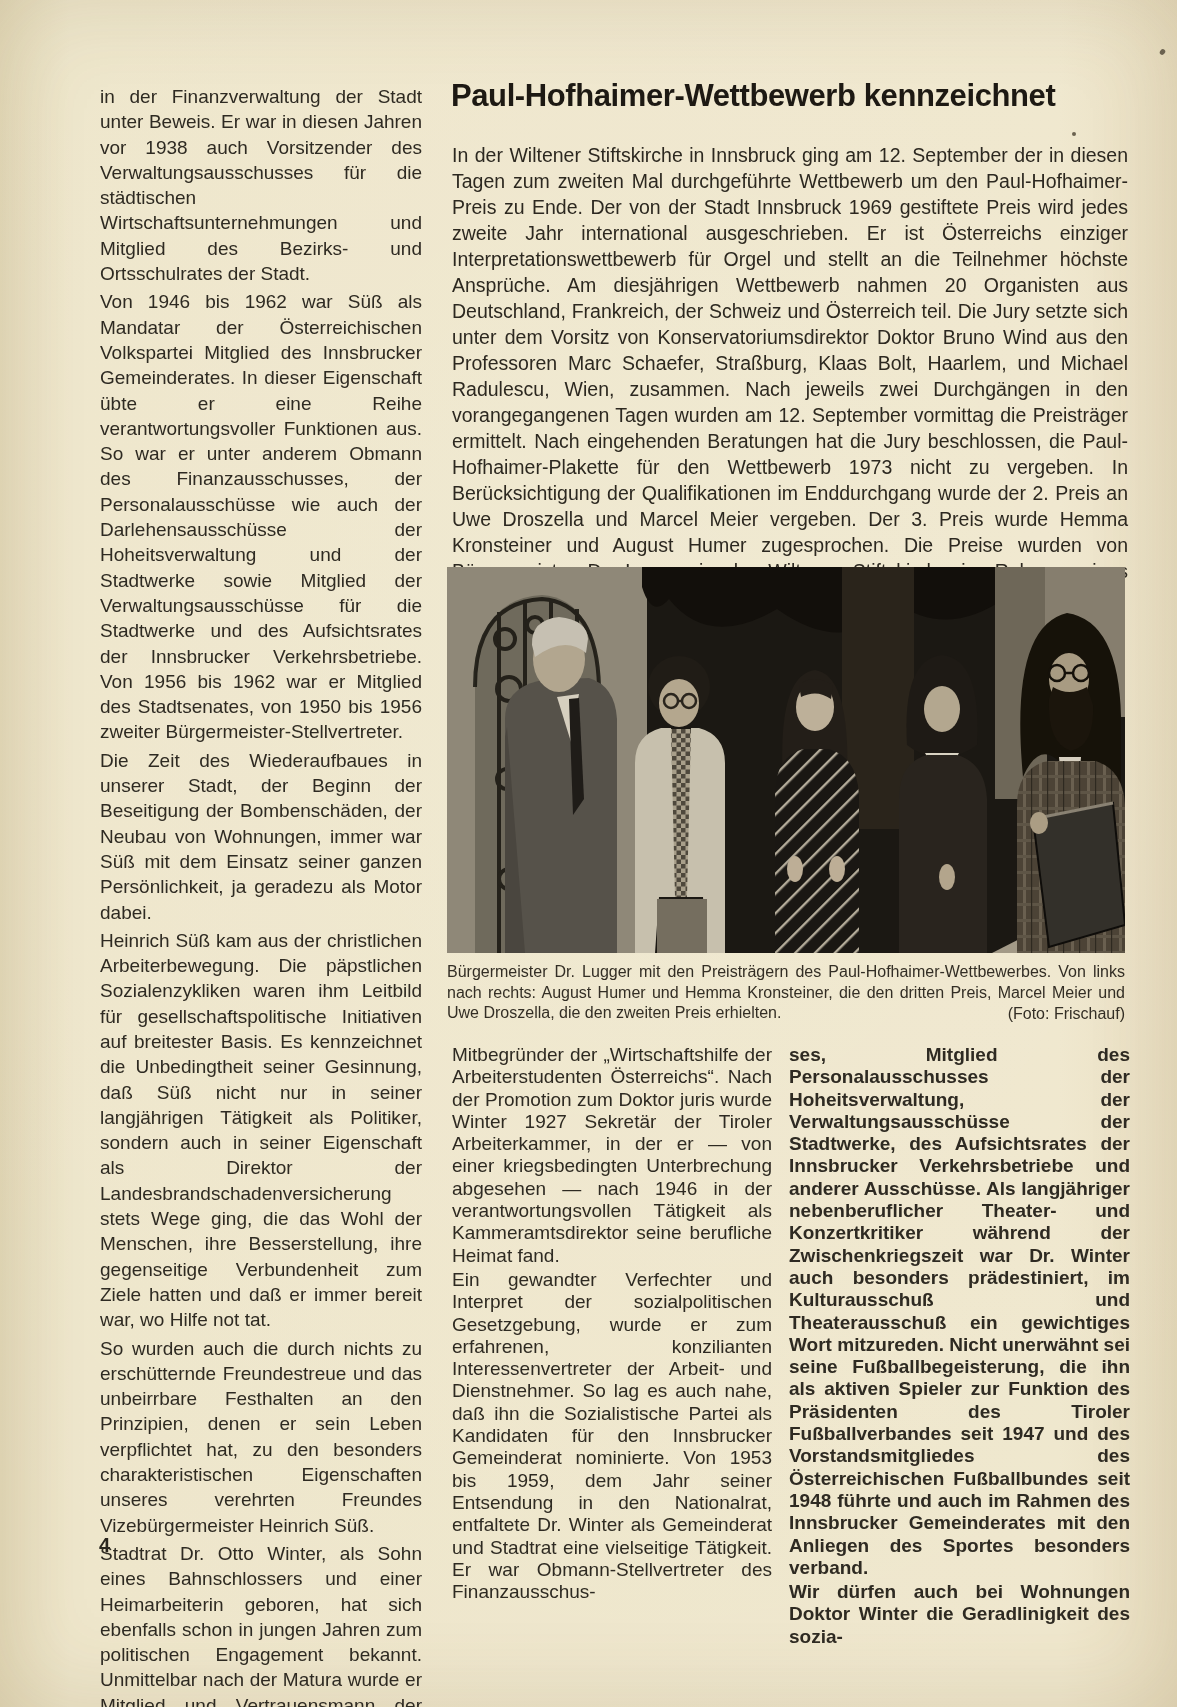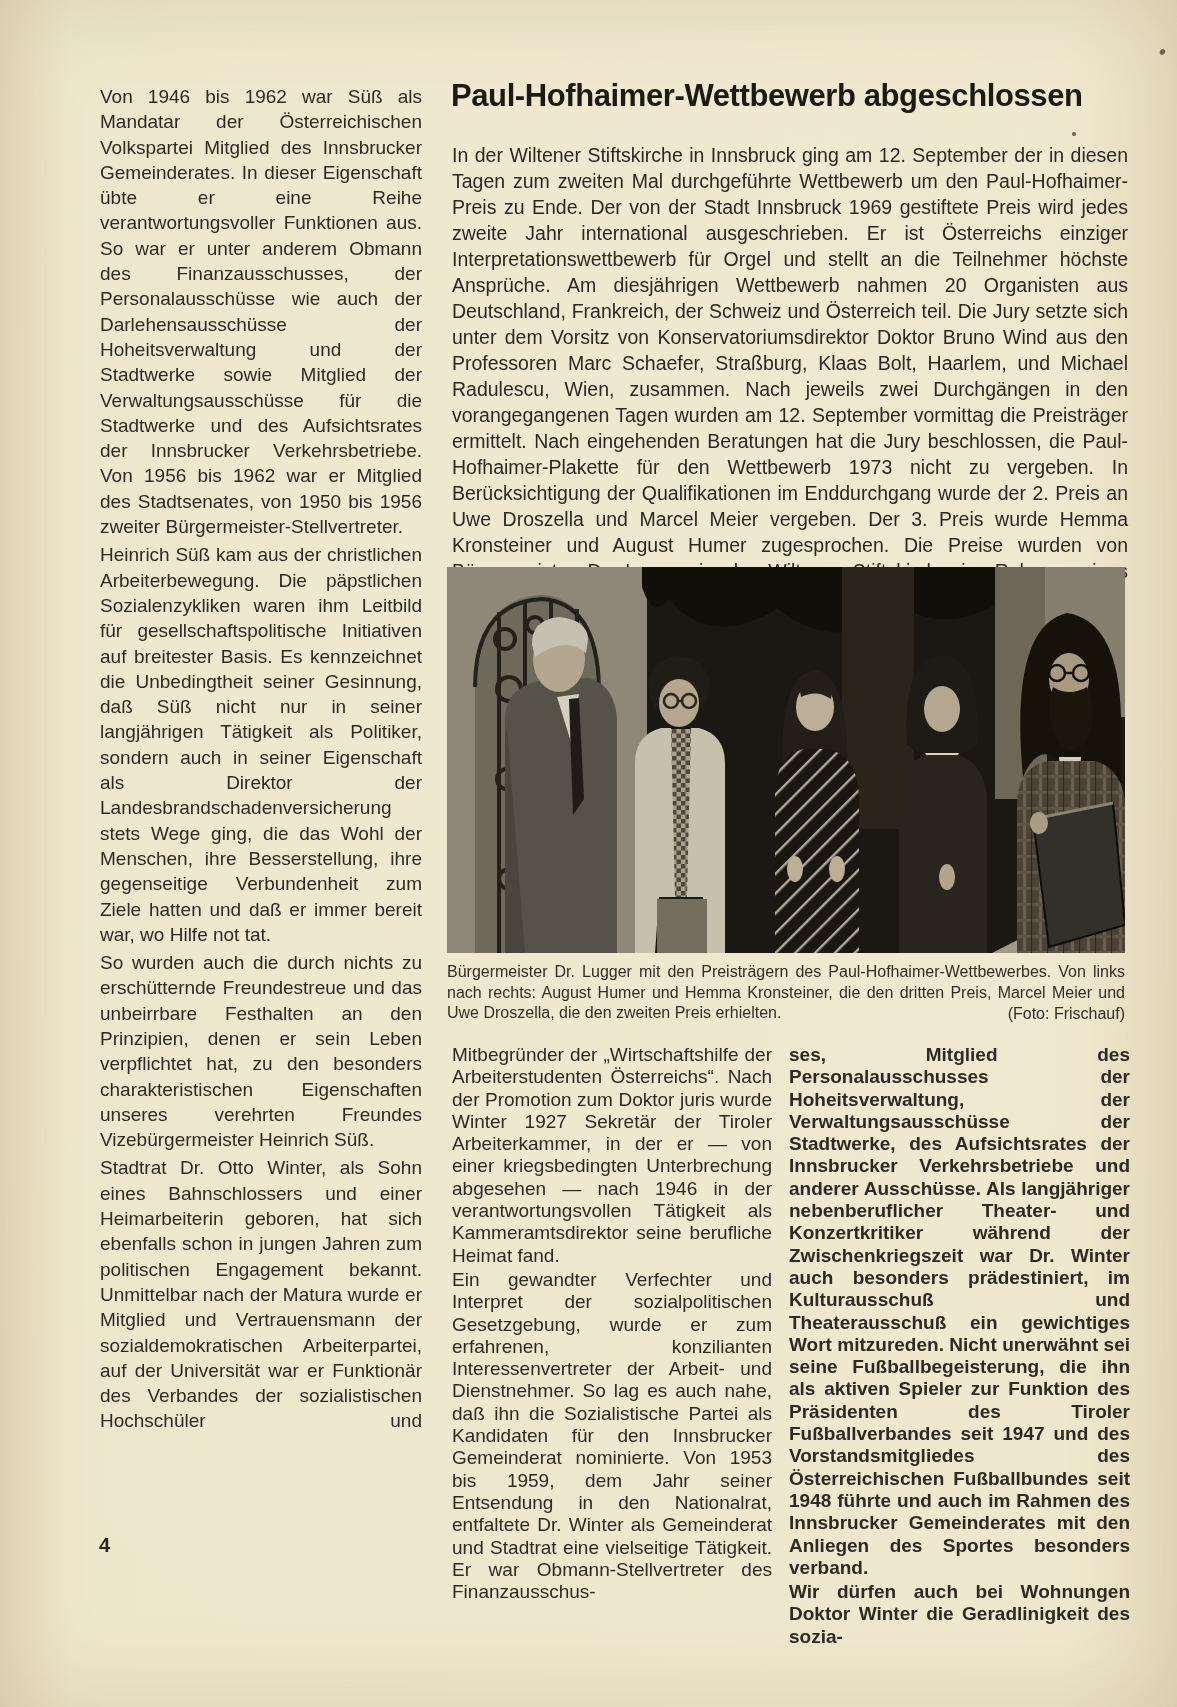--- a/index.html
+++ b/index.html
@@ -56,27 +56,29 @@
   .speck{position:absolute;background:#6b6250;border-radius:50%;}
   .speck-a{left:1160px;top:49px;width:5px;height:6px;transform:rotate(40deg);}
   .speck-b{left:1072px;top:132px;width:4px;height:4px;}
 </style>
 </head>
 <body>
 
 <div class="page">
 
   <aside class="left-col">
+    <p class="body-text">in der Finanzverwaltung der Stadt unter Beweis. Er war in diesen Jahren vor 1938 auch Vorsitzender des Verwaltungsausschusses für die städtischen Wirtschaftsunternehmungen und Mitglied des Bezirks- und Ortsschulrates der Stadt.</p>
     <p class="body-text">Von 1946 bis 1962 war Süß als Mandatar der Österreichischen Volkspartei Mitglied des Innsbrucker Gemeinderates. In dieser Eigenschaft übte er eine Reihe verantwortungsvoller Funktionen aus. So war er unter anderem Obmann des Finanzausschusses, der Personalausschüsse wie auch der Darlehensausschüsse der Hoheitsverwaltung und der Stadtwerke sowie Mitglied der Verwaltungsausschüsse für die Stadtwerke und des Aufsichtsrates der Innsbrucker Verkehrsbetriebe. Von 1956 bis 1962 war er Mitglied des Stadtsenates, von 1950 bis 1956 zweiter Bürgermeister-Stellvertreter.</p>
+    <p class="body-text">Die Zeit des Wiederaufbaues in unserer Stadt, der Beginn der Beseitigung der Bombenschäden, der Neubau von Wohnungen, immer war Süß mit dem Einsatz seiner ganzen Persönlichkeit, ja geradezu als Motor dabei.</p>
     <p class="body-text">Heinrich Süß kam aus der christlichen Arbeiterbewegung. Die päpstlichen Sozialenzykliken waren ihm Leitbild für gesellschaftspolitische Initiativen auf breitester Basis. Es kennzeichnet die Unbedingtheit seiner Gesinnung, daß Süß nicht nur in seiner langjährigen Tätigkeit als Politiker, sondern auch in seiner Eigenschaft als Direktor der Landesbrandschadenversicherung stets Wege ging, die das Wohl der Menschen, ihre Besserstellung, ihre gegenseitige Verbundenheit zum Ziele hatten und daß er immer bereit war, wo Hilfe not tat.</p>
     <p class="body-text">So wurden auch die durch nichts zu erschütternde Freundestreue und das unbeirrbare Festhalten an den Prinzipien, denen er sein Leben verpflichtet hat, zu den besonders charakteristischen Eigenschaften unseres verehrten Freundes Vizebürgermeister Heinrich Süß.</p>
     <p class="body-text cont">Stadtrat Dr. Otto Winter, als Sohn eines Bahnschlossers und einer Heimarbeiterin geboren, hat sich ebenfalls schon in jungen Jahren zum politischen Engagement bekannt. Unmittelbar nach der Matura wurde er Mitglied und Vertrauensmann der sozialdemokratischen Arbeiterpartei, auf der Universität war er Funktionär des Verbandes der sozialistischen Hochschüler und</p>
   </aside>
 
-  <h1 class="headline">Paul-Hofhaimer-Wettbewerb abgeschlossen</h1>
+  <h1 class="headline">Paul-Hofhaimer-Wettbewerb kennzeichnet</h1>
 
   <p class="intro">In der Wiltener Stiftskirche in Innsbruck ging am 12. September der in diesen Tagen zum zweiten Mal durchgeführte Wettbewerb um den Paul-Hofhaimer-Preis zu Ende. Der von der Stadt Innsbruck 1969 gestiftete Preis wird jedes zweite Jahr international ausgeschrieben. Er ist Österreichs einziger Interpretationswettbewerb für Orgel und stellt an die Teilnehmer höchste Ansprüche. Am diesjährigen Wettbewerb nahmen 20 Organisten aus Deutschland, Frankreich, der Schweiz und Österreich teil. Die Jury setzte sich unter dem Vorsitz von Konservatoriumsdirektor Doktor Bruno Wind aus den Professoren Marc Schaefer, Straßburg, Klaas Bolt, Haarlem, und Michael Radulescu, Wien, zusammen. Nach jeweils zwei Durchgängen in den vorangegangenen Tagen wurden am 12. September vormittag die Preisträger ermittelt. Nach eingehenden Beratungen hat die Jury beschlossen, die Paul-Hofhaimer-Plakette für den Wettbewerb 1973 nicht zu vergeben. In Berücksichtigung der Qualifikationen im Enddurchgang wurde der 2. Preis an Uwe Droszella und Marcel Meier vergeben. Der 3. Preis wurde Hemma Kronsteiner und August Humer zugesprochen. Die Preise wurden von Bürgermeister Dr. Lugger in der Wiltener Stiftskirche im Rahmen eines Preisträgerkonzertes überreicht.</p>
 
   <div class="photo">
     <svg viewBox="0 0 678 386" preserveAspectRatio="none" xmlns="http://www.w3.org/2000/svg">
       <defs>
         <pattern id="check" width="9" height="9" patternUnits="userSpaceOnUse">
           <rect width="9" height="9" fill="#a89f8a"></rect>
           <rect width="4.5" height="4.5" fill="#4e483c"></rect>
           <rect x="4.5" y="4.5" width="4.5" height="4.5" fill="#4e483c"></rect>

